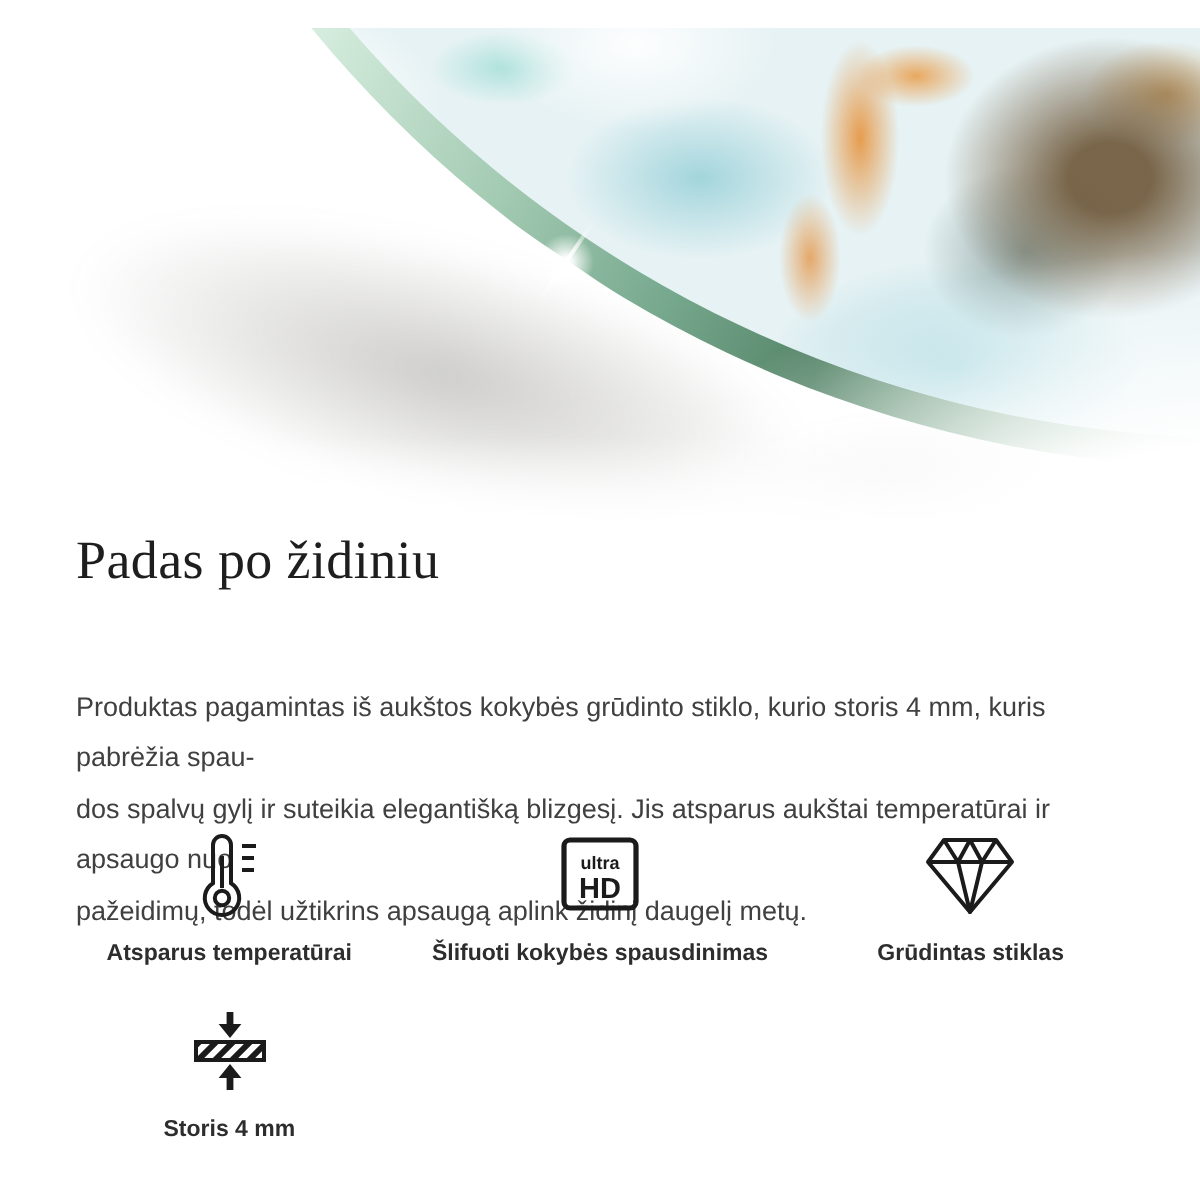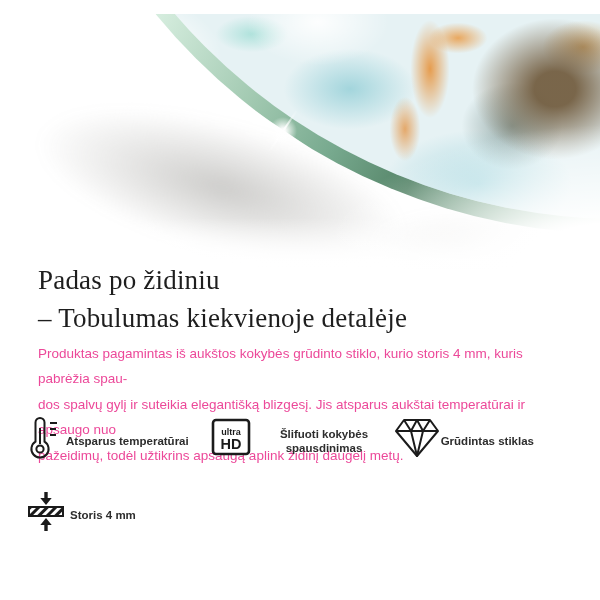--- a/index.html
+++ b/index.html
@@ -47,28 +47,28 @@
   .sparkle .ray-a{position:absolute;left:-46px;top:-1px;width:92px;height:2px;
       background:linear-gradient(90deg,rgba(255,255,255,0),rgba(255,255,255,.95) 42% 58%,rgba(255,255,255,0));}
   .sparkle .ray-b{position:absolute;left:-1px;top:-25px;width:2px;height:50px;
       background:linear-gradient(180deg,rgba(255,255,255,0),rgba(255,255,255,.9) 42% 58%,rgba(255,255,255,0));}
 
   
   .title{position:absolute;left:38px;top:229px;width:540px;
       font-family:"Liberation Serif","DejaVu Serif",serif;font-weight:400;
       font-size:27px;line-height:38px;color:#1e1e1e;letter-spacing:.2px;}
   .desc{position:absolute;left:38px;top:313px;width:532px;
-      font-size:13.5px;line-height:25.5px;color:#ec4899;}
+      font-size:13.5px;line-height:25.5px;color:#404040;}
   .desc span{display:block;}
 
   
   .features{position:absolute;left:0;top:398px;width:600px;
       display:grid;grid-template-columns:1fr 1fr 1fr;row-gap:16px;
       padding:0 22px;box-sizing:border-box;justify-items:center;}
-  .feature{display:flex;flex-direction:row;align-items:center;width:100%;}
+  .feature{display:flex;flex-direction:column;align-items:center;width:100%;}
   .feature .icon-box{height:48px;display:flex;align-items:flex-end;justify-content:center;margin-bottom:10px;}
   .feature .label{font-size:11.5px;color:#2d2d2d;text-align:center;line-height:14px;font-weight:bold;}
   svg{display:block;}
   .uhd-small{font-family:"Liberation Sans",sans-serif;font-size:9px;font-weight:700;}
   .uhd-big{font-family:"Liberation Sans",sans-serif;font-size:14.5px;font-weight:800;}
 </style>
 </head>
 <body>
 
 <div class="page">
@@ -81,21 +81,20 @@
     <div class="hero-fade"></div>
     <div class="sparkle">
       <div class="glow"></div>
         <div class="ray-a"></div>
         <div class="ray-b"></div>
     </div>
   </div>
 
   <h1 class="title">
     <span>Padas po židiniu</span><br>
-    <span>– Tobulumas kiekvienoje detalėje</span>
   </h1>
 
   <p class="desc">
     <span>Produktas pagamintas iš aukštos kokybės grūdinto stiklo, kurio storis 4 mm, kuris pabrėžia spau-</span>
     <span>dos spalvų gylį ir suteikia elegantišką blizgesį. Jis atsparus aukštai temperatūrai ir apsaugo nuo</span>
     <span>pažeidimų, todėl užtikrins apsaugą aplink židinį daugelį metų.</span>
   </p>
 
   <div class="features">
 

